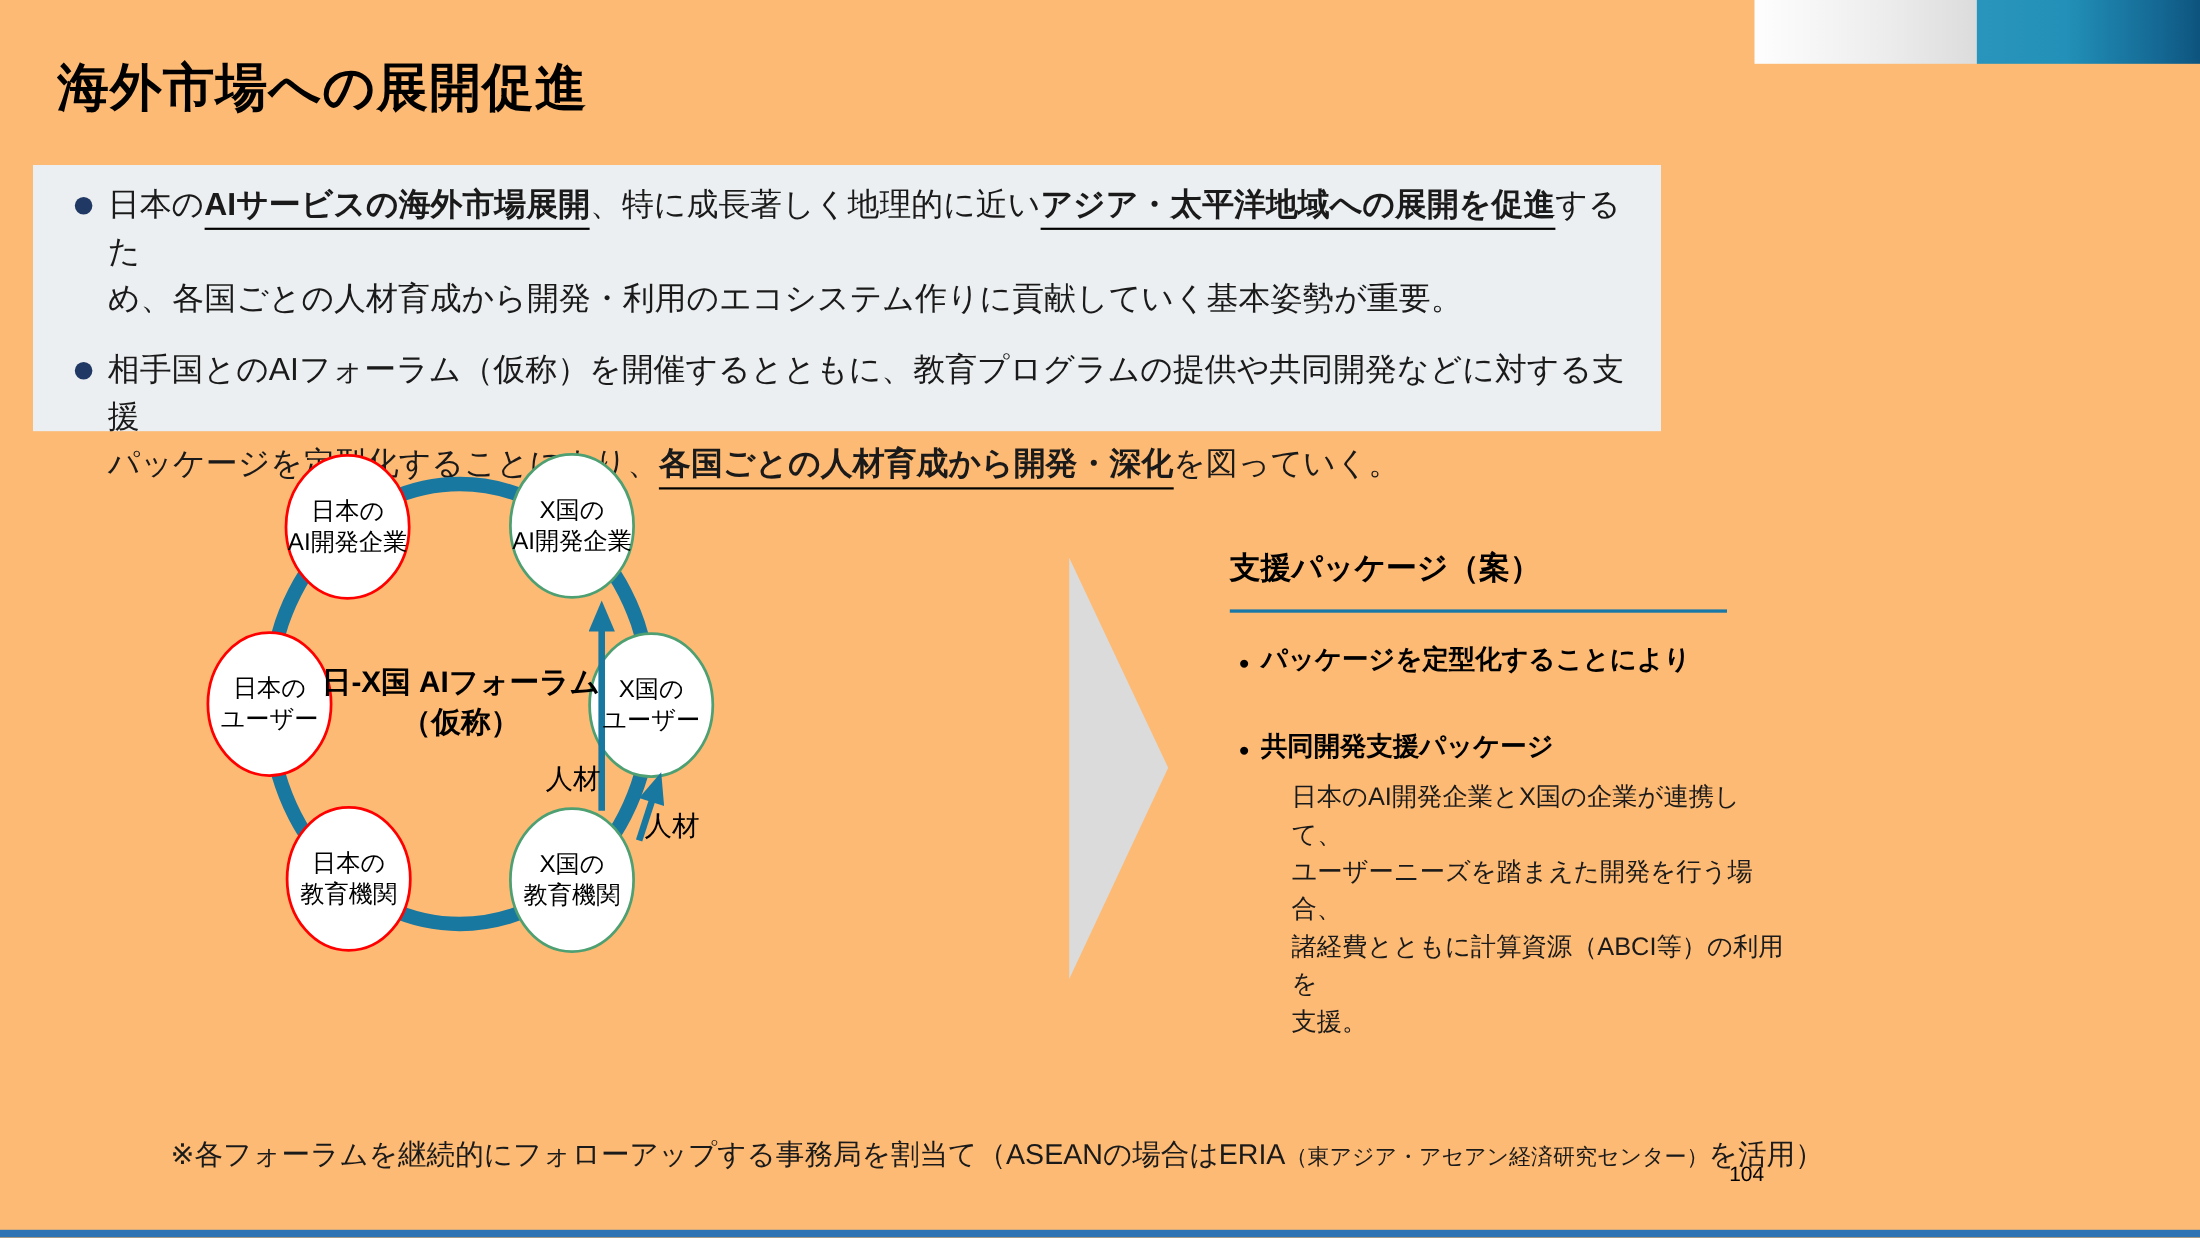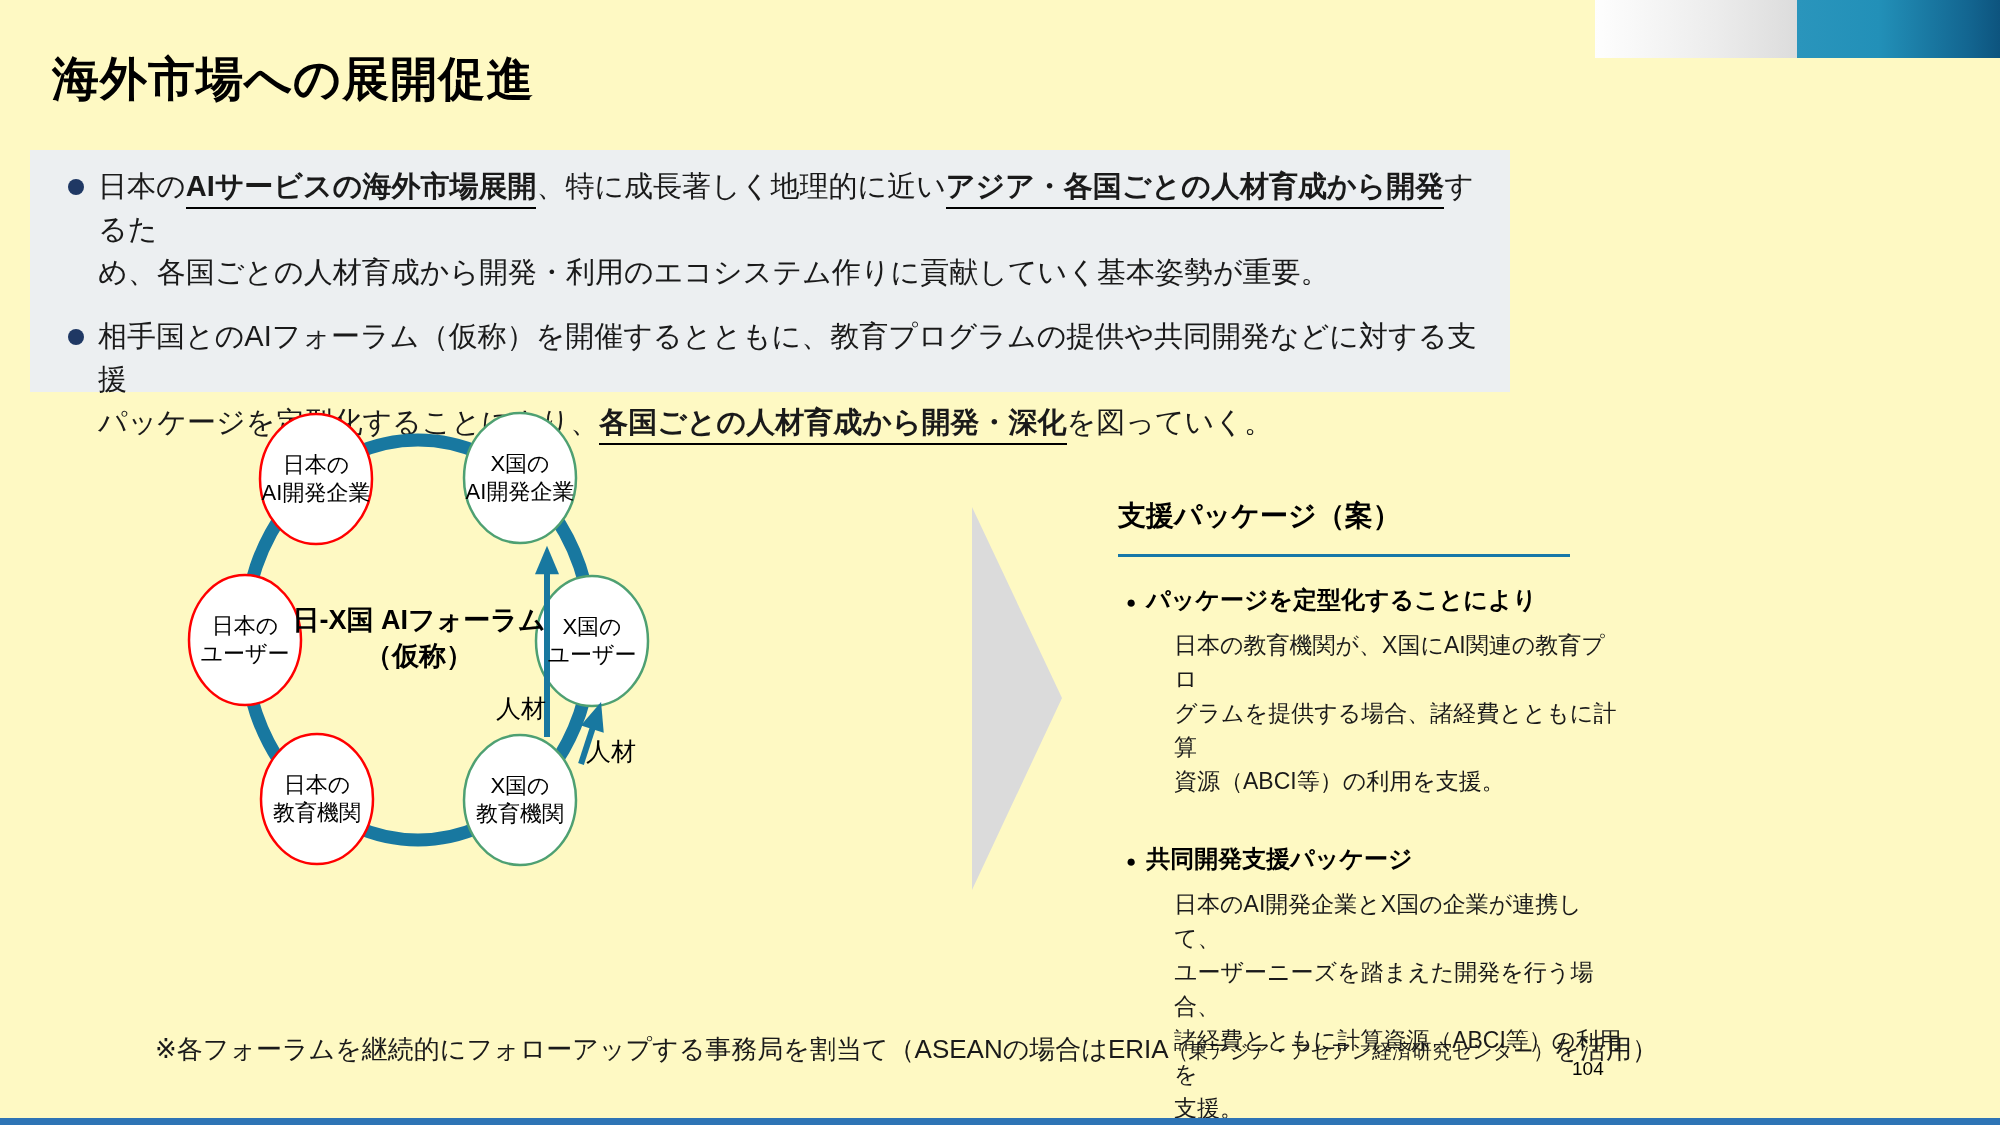--- a/index.html
+++ b/index.html
@@ -11,21 +11,21 @@
     --intro-bullet:#1F3864;
     --gray-arrow:#DBDBDB;
     --bottom-bar:#2E74B5;
     --deco-blue:#2291B9;
   }
   *{margin:0;padding:0;box-sizing:border-box;}
   html,body{background:#888;}
   .slide{
     position:relative;
     width:2000px;height:1125px;
-    background:#fef9c3;
+    background:#fdba74;
     overflow:hidden;
     font-family:"Liberation Sans","DejaVu Sans",sans-serif;
     color:#111;
   }
   
   .top-deco{
     position:absolute;left:1595px;top:0;width:405px;height:58px;
     background:linear-gradient(90deg,#fefefe 0%,#ececec 30%,#dcdcdc 49.8%,#2a95bc 50%,#2290b8 70%,#136691 92%,#0d547e 100%);
   }
   
@@ -104,21 +104,21 @@
 
 <div class="slide">
 
   <div class="top-deco"></div>
 
   <h1 class="page-title">海外市場への展開促進</h1>
 
   <div class="intro-box">
     <div class="intro-bullet">
       <span class="intro-dot"></span>
-      <div class="intro-text"><span>日本の</span><span class="seg-bu">AIサービスの海外市場展開</span><span>、特に成長著しく地理的に近い</span><span class="seg-bu">アジア・各国ごとの人材育成から開発</span><span>するた</span><br><span>め、各国ごとの人材育成から開発・利用のエコシステム作りに貢献していく基本姿勢が重要。</span></div>
+      <div class="intro-text"><span>日本の</span><span class="seg-bu">AIサービスの海外市場展開</span><span>、特に成長著しく地理的に近い</span><span class="seg-bu">アジア・太平洋地域への展開を促進</span><span>するた</span><br><span>め、各国ごとの人材育成から開発・利用のエコシステム作りに貢献していく基本姿勢が重要。</span></div>
     </div>
     <div class="intro-bullet">
       <span class="intro-dot"></span>
       <div class="intro-text"><span>相手国とのAIフォーラム（仮称）を開催するとともに、教育プログラムの提供や共同開発などに対する支援</span><br><span>パッケージを定型化することにより、</span><span class="seg-bu">各国ごとの人材育成から開発・深化</span><span>を図っていく。</span></div>
     </div>
   </div>
 
   <svg class="diagram-svg" width="2000" height="1125" viewBox="0 0 2000 1125">
     <defs>
       <marker id="ah" orient="auto" markerUnits="userSpaceOnUse" markerWidth="30" markerHeight="24" refX="2" refY="11" viewBox="0 0 26 22">
@@ -176,23 +176,20 @@
 
   <div class="package-panel">
     <div class="pkg-title">支援パッケージ（案）</div>
     <hr class="pkg-rule">
 
     <div class="pkg-item">
       <div class="pkg-heading">
         <span class="pkg-bullet">●</span>
         <span>パッケージを定型化することにより</span>
       </div>
-      <div class="pkg-body">日本の教育機関が、X国にAI関連の教育プロ
-グラムを提供する場合、諸経費とともに計算
-資源（ABCI等）の利用を支援。</div>
     </div>
 
     <div class="pkg-item">
       <div class="pkg-heading">
         <span class="pkg-bullet">●</span>
         <span>共同開発支援パッケージ</span>
       </div>
       <div class="pkg-body">日本のAI開発企業とX国の企業が連携して、
 ユーザーニーズを踏まえた開発を行う場合、
 諸経費とともに計算資源（ABCI等）の利用を

